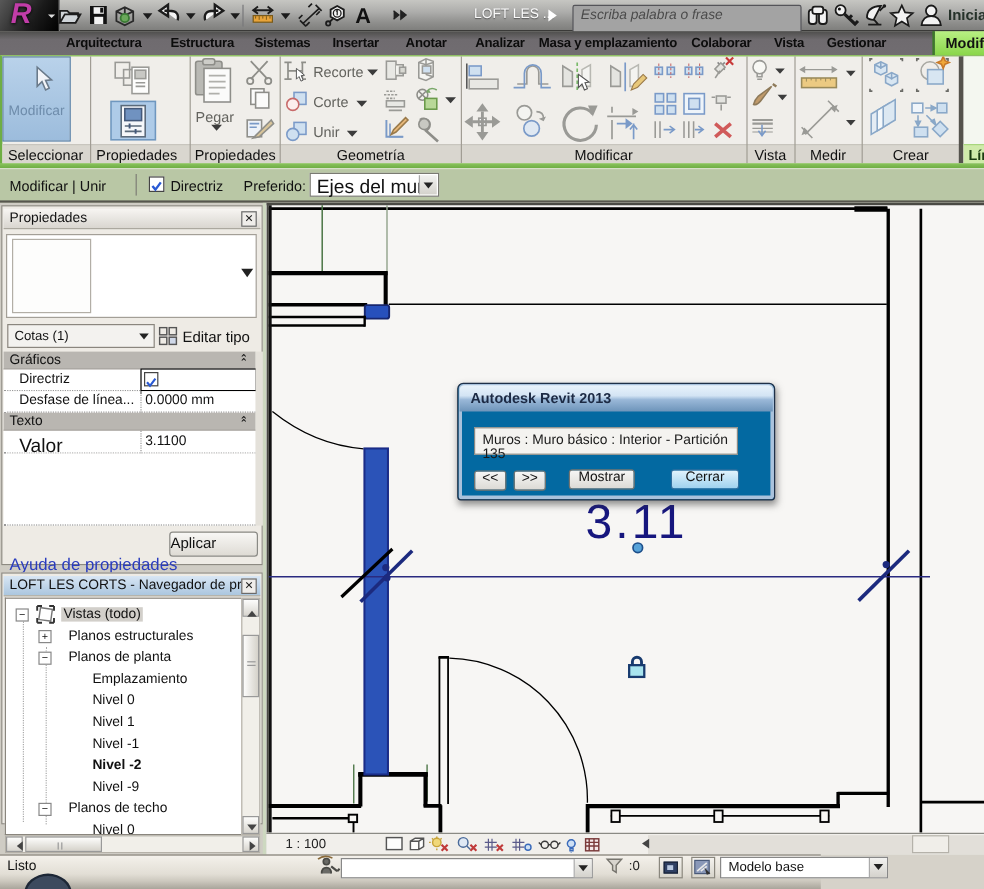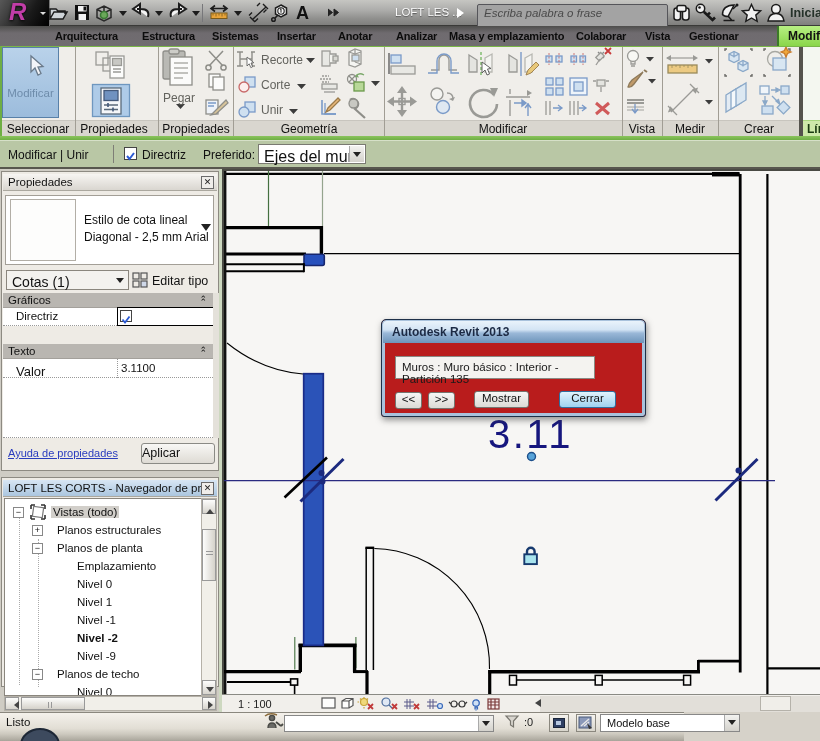--- a/index.html
+++ b/index.html
@@ -42,24 +42,24 @@
 #optcombo .cbt:after{content:"";position:absolute;left:3px;top:6px;border:4px solid transparent;border-top:5px solid #222}
 
 #leftcol{left:0;top:169px;width:222px;height:543px;background:#cfccc4}
 .panel{position:absolute;background:#eeebe5;border:1px solid #8d8a82}
 .phead{position:absolute;left:1px;top:2px;right:1px;height:17px;background:linear-gradient(#f7f5f2,#d9d6d0);border-bottom:1px solid #aba89f;font-size:11.5px;color:#111;padding:2px 0 0 5px}
 .xbtn{position:absolute;right:3px;top:2px;width:13px;height:13px;background:#efedea;border:1px solid #6a6a6a;font-size:9px;line-height:11px;text-align:center;color:#222}
 
 #canvasarea{left:222px;top:169px;width:598px;height:525px;background:#f7f6f4}
 #greenedge{left:219px;top:169px;width:3px;height:543px;background:#cdd8c0}
 
-#dlg{left:381px;top:319px;width:265px;height:98px;background:#b91c1c;border:1px solid #1e3048;border-radius:5px 5px 3px 3px;box-shadow:1px 3px 6px rgba(60,60,60,.55), inset 0 0 0 3px #a9c2dc}
+#dlg{left:381px;top:319px;width:265px;height:98px;background:#0369a1;border:1px solid #1e3048;border-radius:5px 5px 3px 3px;box-shadow:1px 3px 6px rgba(60,60,60,.55), inset 0 0 0 3px #a9c2dc}
 #dlgtitle{position:absolute;left:1px;top:1px;right:1px;height:22px;border-radius:4px 4px 0 0;background:linear-gradient(#e9f3fb 0%,#d3e4f4 40%,#9ab8d8 55%,#6d94ba 100%)}
 #dlgtitle span{position:absolute;left:9px;top:4px;font-size:12px;font-weight:bold;color:#1c2a44}
-#dlgfield{position:absolute;left:13px;top:36px;width:200px;height:23px;background:#f4f3f0;border:1px solid #898983;font-size:11.5px;color:#1a1a1a;padding:4px 0 0 6px}
+#dlgfield{position:absolute;left:13px;top:36px;width:220px;height:23px;background:#f4f3f0;border:1px solid #898983;font-size:11.5px;color:#1a1a1a;padding:4px 0 0 6px}
 .dbtn{position:absolute;height:17px;background:linear-gradient(#f6f6f5,#dcdad5);border:1px solid #757570;border-radius:3px;font-size:11.5px;color:#111;text-align:center}
 #dclose{background:linear-gradient(#e2f3fc,#9fd2ef);border:1.5px solid #2f6f9f;font-weight:normal}
 
 #viewbar{left:222px;top:694px;width:598px;height:18px;background:#f1efeb;border-top:1px solid #8a8a84}
 #viewbar .scale{position:absolute;left:16px;top:3px;font-size:11px;color:#222}
 #vscrolltrack{position:absolute;left:318px;top:1px;width:280px;height:16px;background:#e2dfd9}
 
 #statusbar{left:0;top:712px;width:684px;height:29px;background:linear-gradient(#f4f1eb,#e2ded5 55%,#cdc9bf 75%,#a8a49a);border-top:1px solid #8a877e}
 #statusbar .listo{position:absolute;left:6px;top:3px;font-size:11.5px;color:#111}
 #bigcirc{left:20px;top:728px;width:40px;height:34px;border-radius:50%;background:#3d4a5e;border:2px solid #1d2736}
@@ -434,51 +434,55 @@
       <span style="position:absolute;left:5px;top:3px;font-size:16px;color:#111">Ejes del muro</span>
       <div class="cbt"></div>
     </div>
 
 <div class="abs" id="leftcol"></div>
 
 <div class="panel" style="left:1px;top:171px;width:218px;height:300px">
  <div class="phead">Propiedades<span class="xbtn">✕</span></div>
  <div style="position:absolute;left:3px;top:23px;width:209px;height:70px;background:#fff;border:1px solid #a39f97">
    <div style="position:absolute;left:4px;top:3px;width:66px;height:62px;background:#fdfdfc;border:1px solid #b2aea6"></div>
-   <div style="position:absolute;left:78px;top:16px;font-size:12px;color:#111;line-height:17px;white-space:nowrap">Estilo de cota lineal<br>Diagonal - 2,5 mm Arial</div>
    <div style="position:absolute;right:2px;top:28px;width:0;height:0;border:5px solid transparent;border-top:7px solid #222"></div>
  </div>
  <div style="position:absolute;left:4px;top:98px;width:123px;height:20px;background:#f3f2ef;border:1px solid #8a867e">
-   <span style="position:absolute;left:5px;top:3px;font-size:14px;color:#111">Cotas (1)</span>
+   <span style="position:absolute;left:5px;top:3px;font-size:11px;color:#111">Cotas (1)</span>
    <div style="position:absolute;right:4px;top:7px;width:0;height:0;border:4px solid transparent;border-top:5px solid #222"></div>
  </div>
  <svg style="position:absolute;left:130px;top:100px" width="17" height="17" viewBox="0 0 17 17">
         <rect x="1" y="1" width="6" height="6" fill="none" stroke="#555" stroke-width="1.2"></rect>
         <rect x="9" y="1" width="6" height="6" fill="none" stroke="#555" stroke-width="1.2"></rect>
         <rect x="1" y="9" width="6" height="6" fill="none" stroke="#555" stroke-width="1.2"></rect>
         <rect x="9" y="9" width="6" height="6" fill="#cfd8e8" stroke="#555" stroke-width="1.2"></rect>
       </svg>
  <span style="position:absolute;left:150px;top:102px;font-size:12.5px;color:#111">Editar tipo</span>
 
  <div style="position:absolute;left:1px;top:121px;width:210px;height:15px;background:#b9b6b1;border-bottom:1px solid #a3a09b;font-size:11.5px;color:#111;padding:1px 0 0 5px">Gráficos<span style="position:absolute;right:6px;top:1px;font-size:9px">⌃<span style="position:absolute;left:0;top:3px">⌃</span></span></div>
  <div style="position:absolute;left:1px;top:136px;width:210px;height:18px;background:#fff;border-bottom:1px dotted #999">
    <span style="position:absolute;left:13px;top:2px;font-size:11.5px;color:#111">Directriz</span>
    <div style="position:absolute;left:114px;top:-1px;width:97px;height:19px;border:1.5px solid #000;background:#fff"></div>
    <div style="position:absolute;left:117px;top:2px;width:12px;height:12px;border:1px solid #444;background:#fff"><svg width="10" height="10" viewBox="0 0 10 10">
             <path d="M1.5 4.5 L4 7.5 L8.5 1.5" stroke="#2a5ad4" stroke-width="1.8" fill="none"></path>
           </svg></div>
  </div>
+ <div style="position:absolute;left:1px;top:154px;width:210px;height:18px;background:#fff;border-bottom:1px dotted #999">
+   <span style="position:absolute;left:13px;top:2px;font-size:11.5px;color:#111">Desfase de línea...</span>
+   <span style="position:absolute;left:118px;top:2px;font-size:11.5px;color:#111">0.0000 mm</span>
+   <div style="position:absolute;left:114px;top:0;width:1px;height:18px;border-left:1px dotted #999"></div>
+ </div>
  <div style="position:absolute;left:1px;top:172px;width:210px;height:15px;background:#b9b6b1;border-bottom:1px solid #a3a09b;font-size:11.5px;color:#111;padding:1px 0 0 5px">Texto<span style="position:absolute;right:6px;top:1px;font-size:9px">⌃<span style="position:absolute;left:0;top:3px">⌃</span></span></div>
  <div style="position:absolute;left:1px;top:187px;width:210px;height:19px;background:#fff;border-bottom:1px dotted #999">
-   <span style="position:absolute;left:13px;top:5px;font-size:13px;color:#111">Valor</span>
+   <span style="position:absolute;left:13px;top:5px;font-size:16px;color:#111">Valor</span>
    <span style="position:absolute;left:118px;top:3px;font-size:11.5px;color:#111">3.1100</span>
    <div style="position:absolute;left:114px;top:0;width:1px;height:19px;border-left:1px dotted #999"></div>
  </div>
  <div style="position:absolute;left:1px;top:206px;width:210px;height:60px;background:#fff;border-bottom:1px dotted #999"></div>
- <a style="position:absolute;left:6px;top:275px;font-size:11px;color:#2a3cbe;text-decoration:underline">Ayuda de propiedades</a>
+ <a style="position:absolute;left:6px;top:290px;font-size:14px;color:#2a3cbe;">Ayuda de propiedades</a>
  <div style="position:absolute;left:139px;top:271px;width:74px;height:21px;background:linear-gradient(#f8f7f5,#dedbd4);border:1px solid #8a8a85;border-radius:3px;text-align:left;font-size:12.5px;color:#111;padding-top:2px">Aplicar</div>
  <div style="position:absolute;left:211px;top:121px;width:7px;height:145px;background:#e4e1da"></div>
 </div>
 
 <div class="panel" style="left:1px;top:477px;width:218px;height:210px">
  <div class="phead" style="background:linear-gradient(#d8e6f4,#abc6df)">LOFT LES CORTS - Navegador de pr...<span class="xbtn">✕</span></div>
  <div style="position:absolute;left:2px;top:20px;width:197px;height:198px;background:#fff;border:1px solid #8a867e;border-right:none;overflow:hidden;font-size:11.5px;color:#111">
 
    <div style="position:absolute;left:14px;top:18px;height:168px;border-left:1px dotted #aaa"></div>
    <div style="position:absolute;left:33px;top:40px;height:148px;border-left:1px dotted #aaa"></div>

